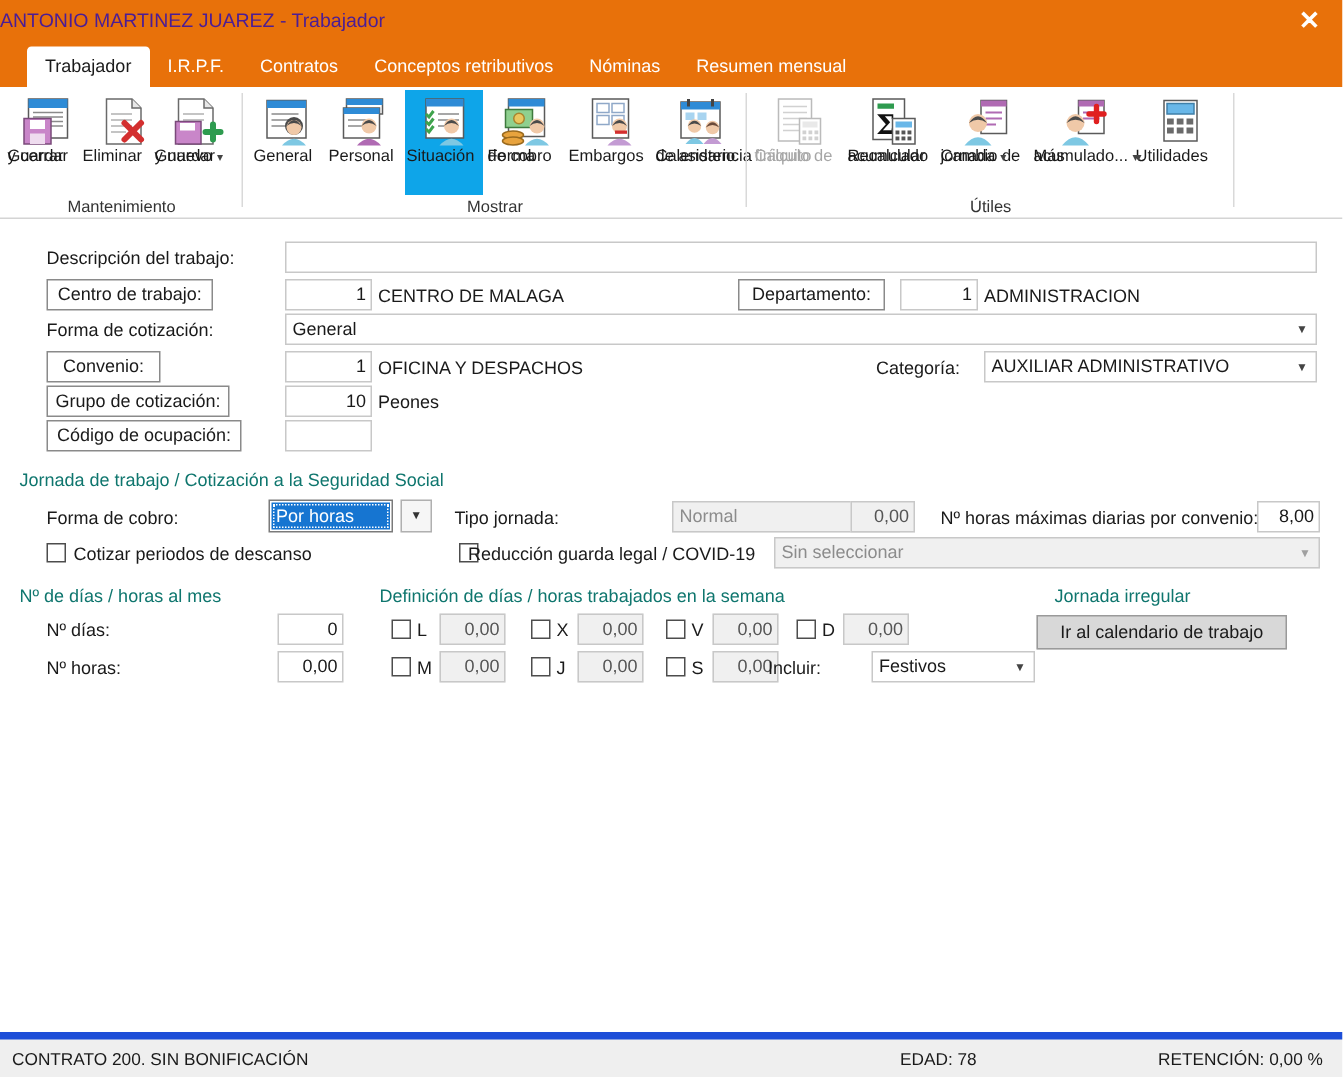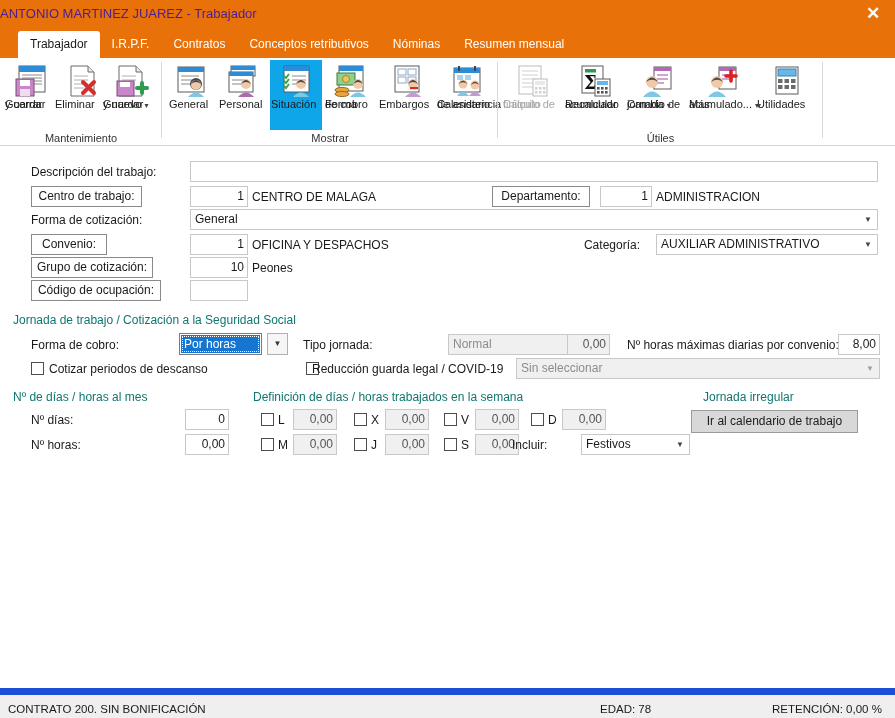--- a/index.html
+++ b/index.html
@@ -131,21 +131,21 @@
   .pbtn {
     position:absolute; border:1px solid #9a9a9a; background:#d8d8d8;
     font-size:12px; text-align:center; cursor:pointer; color:#1a1a1a;
   }
 
   .sectitle { position:absolute; font-size:12px; color:#0f766e; white-space:nowrap; }
 
   
   .status {
     position:absolute; left:0; bottom:0; width:895px; height:30px;
-    background:#efefef; border-top:7px solid #1d4ed8;
+    background:#efefef; border-top:5px solid #1d4ed8;
   }
   .status span { position:absolute; top:8px; font-size:11.5px; color:#1a1a1a; white-space:nowrap; }
 </style>
 </head>
 <body>
 
 <div class="titlebar">
   <div class="title-text">ANTONIO MARTINEZ JUAREZ - Trabajador</div>
   <div class="close-btn">✕</div>
 

